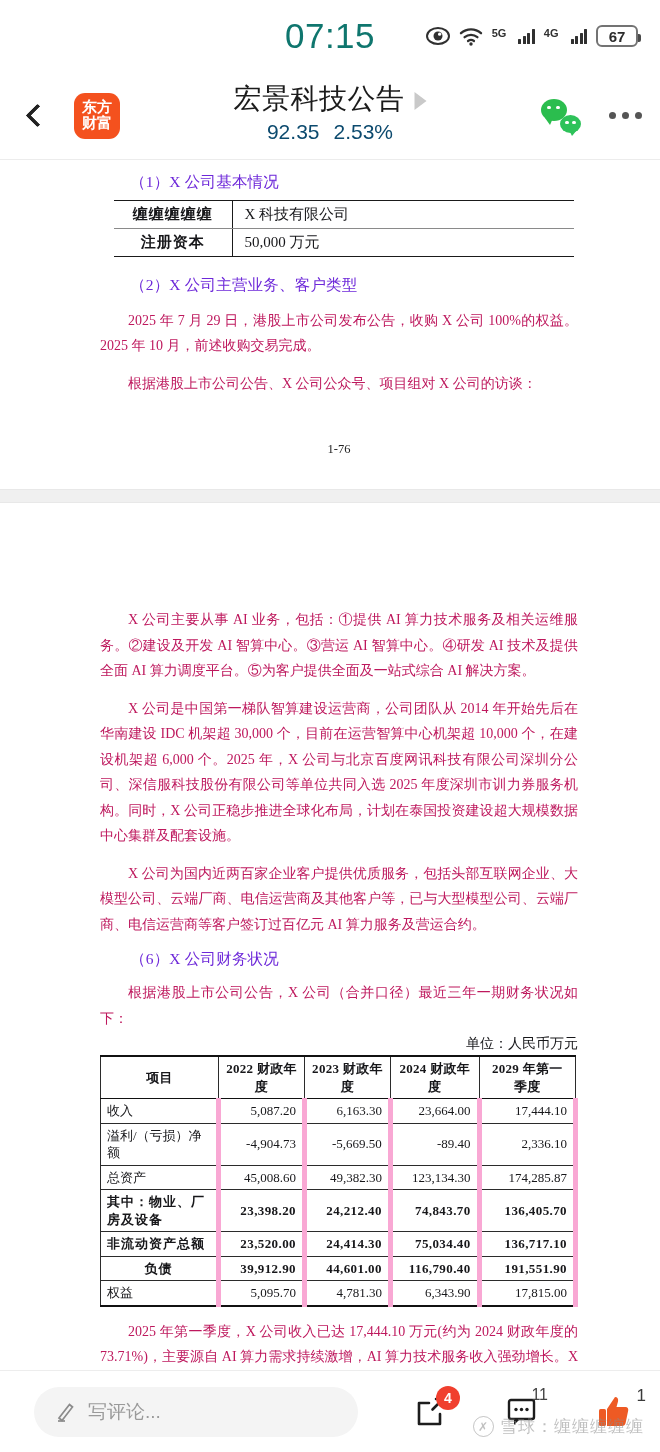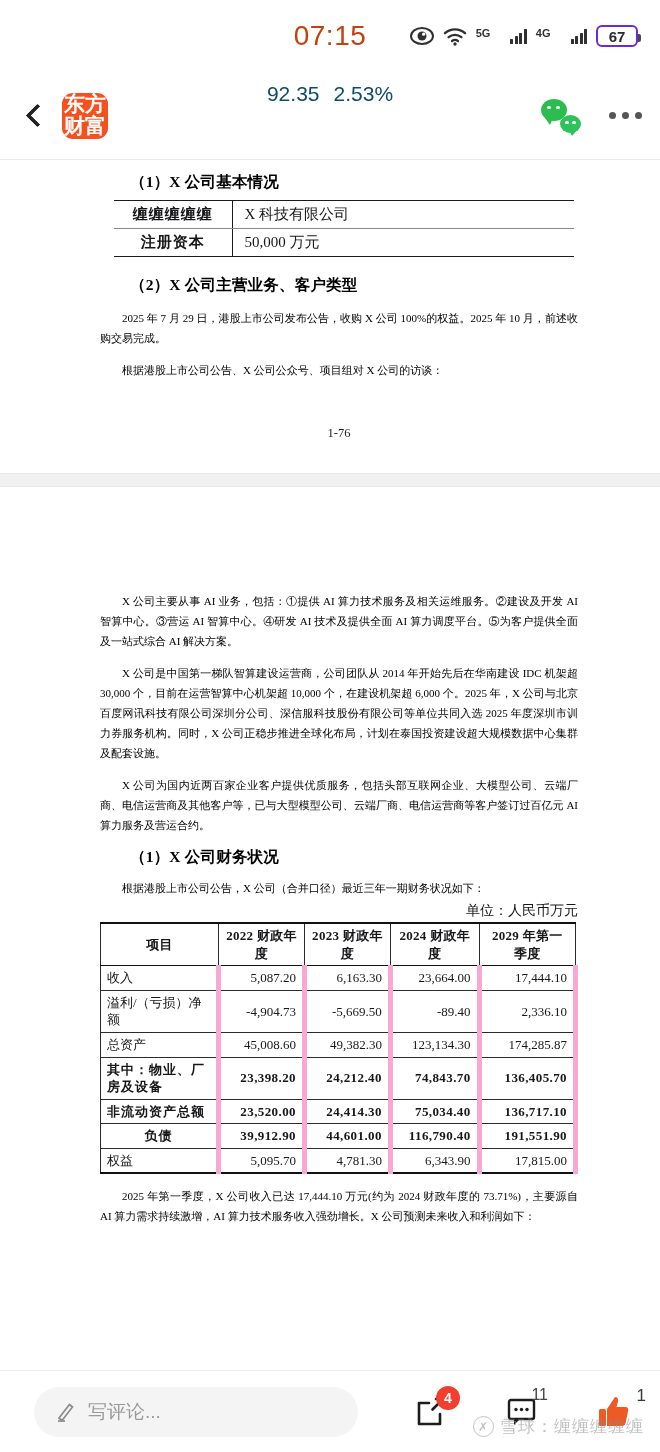--- a/index.html
+++ b/index.html
@@ -15,40 +15,40 @@
   .statusbar {
     height: 72px; width: 100%;
     display: flex; align-items: center;
     position: relative;
     background: #fff;
   }
   .sb-time {
     position: absolute; left: 0; right: 0; top: 50%;
     transform: translateY(-50%);
     text-align: center;
-    font-size: 28px; font-weight: 500; color: #c2410c;
+    font-size: 35px; font-weight: 500; color: #0f766e;
     letter-spacing: .5px;
   }
   .sb-right {
     position: absolute; right: 22px; top: 50%;
     transform: translateY(-50%);
     display: flex; align-items: center; gap: 9px;
   }
   .ic-eye { display:block; }
   .ic-wifi { display:block; }
   .sig { display: flex; align-items: flex-end; gap: 1.5px; height: 15px; }
   .sig i { width: 3px; background: #303030; display:block; border-radius:.5px; }
   .sig i:nth-child(1){height:5px}
   .sig i:nth-child(2){height:8px}
   .sig i:nth-child(3){height:11px}
   .sig i:nth-child(4){height:15px}
-  .netgrp { display:flex; align-items:flex-end; gap:20px; }
+  .netgrp { display:flex; align-items:flex-end; gap:12px; }
   .netlabel { font-size: 11px; font-weight: 700; color:#303030; line-height:1; margin-bottom:5px; }
   .battery {
-    width: 42px; height: 22px; border: 2px solid #6d28d9; border-radius: 6px;
+    width: 42px; height: 22px; border: 2px solid #737373; border-radius: 6px;
     display: flex; align-items: center; justify-content: center;
     position: relative;
   }
   .battery::after {
     content:""; position:absolute; right:-5px; top:7px;
     width:3px; height:8px; background:#4a4a4a; border-radius:0 2px 2px 0;
   }
   .battery span { font-size: 15px; font-weight: 600; color:#2b2b2b; line-height:1; }
 
   
@@ -68,22 +68,22 @@
     width: 17px; height: 17px;
     border-left: 4px solid #222; border-bottom: 4px solid #222;
     transform: rotate(45deg);
     border-radius: 2px;
   }
   .nav-logo {
     width: 46px; height: 46px; border-radius: 11px;
     background: #f4511e;
     display:flex; flex-direction:column; align-items:center; justify-content:center;
     color:#fff; font-weight:700; line-height:1.02;
-    font-size: 21px; letter-spacing:0;
-    margin-left: 2px;
+    font-size: 15px; letter-spacing:0;
+    margin-left: 14px;
     font-family: "DejaVu Sans", sans-serif;
   }
   .nav-logo b { display:block; font-weight:700; }
   .nav-center {
     position: absolute; left: 50%; transform: translateX(-50%);
     text-align: center; top: 8px;
   }
   .nav-title-row { display:flex; align-items:center; justify-content:center; gap:10px; }
   .nav-title {
     font-size: 28px; color: #1b1b1b; font-weight: 400; letter-spacing: .5px;
@@ -128,26 +128,26 @@
   .doc { position: relative; width: 100%; background:#fff; }
   .page { padding: 0 0; position: relative; }
   .pg-sep { height: 14px; background: #f0f0f0; width:100%; border-top:1px solid #e8e8e8; border-bottom:1px solid #e8e8e8;}
 
   .doc-body {
     font-family: "Liberation Serif", "DejaVu Serif", serif;
     color: #17171a;
   }
   .d-head {
     font-size: 15.5px; margin: 0 0 7px 0; padding-left: 30px;
-    color:#000000; letter-spacing: .2px; font-weight: bold;
+    color:#6d28d9; letter-spacing: .2px;
   }
   .d-para {
-    font-size: 11px; line-height: 1.82;
+    font-size: 14px; line-height: 1.82;
     text-align: justify; text-justify: inter-ideograph;
-    color:#000000; text-indent: 2em;
+    color:#be185d; text-indent: 2em;
     margin: 12px 0;
   }
   .d-right { text-align: right; font-size: 14px; margin: 4px 0 2px 0;}
   .d-pageno { text-align:center; font-size: 12.5px; color:#222; margin-top: 46px; }
 
   
   table.info {
     border-collapse: collapse; width: 460px; margin: 0 0 0 14px;
     font-size: 15px;
   }
@@ -273,20 +273,24 @@
 
 <div class="navbar">
   <div class="nav-back">
     <span class="chev"></span>
   </div>
   <div class="nav-logo">
     <b>东方</b>
     <b>财富</b>
   </div>
   <div class="nav-center">
+    <div class="nav-title-row">
+      <div class="nav-title">宏景科技公告</div>
+      <div class="nav-arrow"></div>
+    </div>
     <div class="nav-quote">
       <span>92.35</span>
       <span>2.53%</span>
     </div>
   </div>
   <div class="nav-right">
     <span class="wechat-ic">
       <span class="b1">
           <span class="d" style="left:6px;top:7px"></span>
           <span class="d" style="left:15px;top:7px"></span>
@@ -327,21 +331,21 @@
     <div class="d-para">根据港股上市公司公告、X 公司公众号、项目组对 X 公司的访谈：</div>
     <div class="d-pageno">1-76</div>
   </div>
 
   <div class="pg-sep" style="margin-top:32px"></div>
 
   <div class="page doc-body" style="padding: 92px 82px 0 100px;">
     <div class="d-para">X 公司主要从事 AI 业务，包括：①提供 AI 算力技术服务及相关运维服务。②建设及开发 AI 智算中心。③营运 AI 智算中心。④研发 AI 技术及提供全面 AI 算力调度平台。⑤为客户提供全面及一站式综合 AI 解决方案。</div>
     <div class="d-para">X 公司是中国第一梯队智算建设运营商，公司团队从 2014 年开始先后在华南建设 IDC 机架超 30,000 个，目前在运营智算中心机架超 10,000 个，在建设机架超 6,000 个。2025 年，X 公司与北京百度网讯科技有限公司深圳分公司、深信服科技股份有限公司等单位共同入选 2025 年度深圳市训力券服务机构。同时，X 公司正稳步推进全球化布局，计划在泰国投资建设超大规模数据中心集群及配套设施。</div>
     <div class="d-para">X 公司为国内近两百家企业客户提供优质服务，包括头部互联网企业、大模型公司、云端厂商、电信运营商及其他客户等，已与大型模型公司、云端厂商、电信运营商等客户签订过百亿元 AI 算力服务及营运合约。</div>
-    <div class="d-head" style="margin:10px 0 0 0">（1）X 公司财务状况</div>
+    <div class="d-head" style="margin:10px 0 0 0">（6）X 公司财务状况</div>
     <div class="d-para" style="margin:10px 0 2px 0">根据港股上市公司公告，X 公司（合并口径）最近三年一期财务状况如下：</div>
     <div class="d-right">单位：人民币万元</div>
 
     <table class="fin">
       <thead>
         <tr>
           <th>项目</th>
           <th>2022 财政年度</th>
           <th>2023 财政年度</th>
           <th>2024 财政年度</th>

